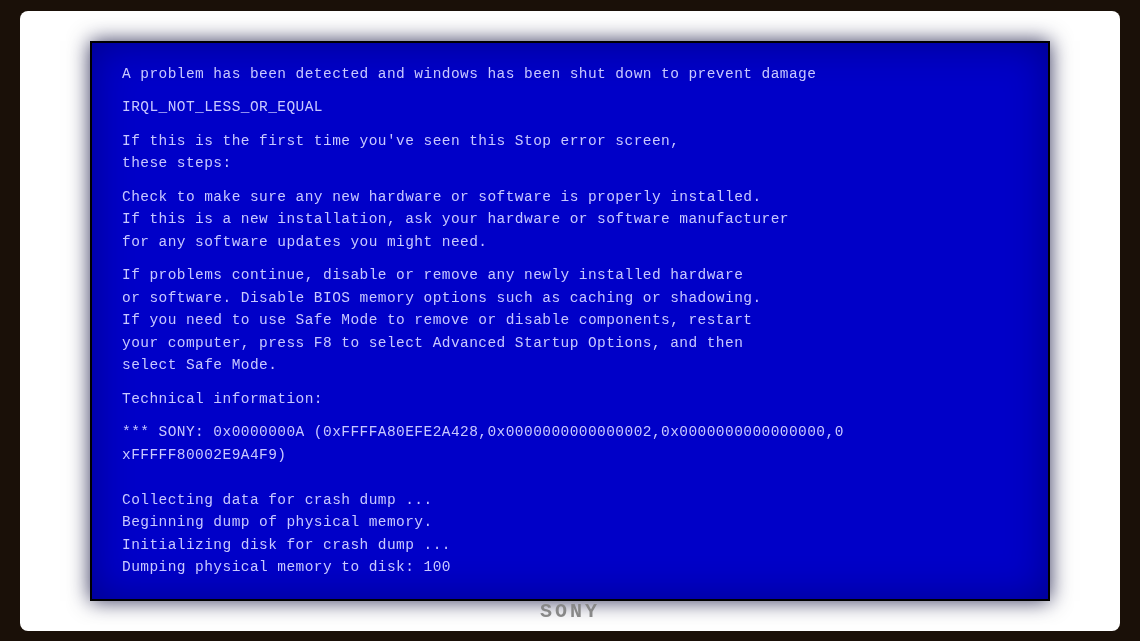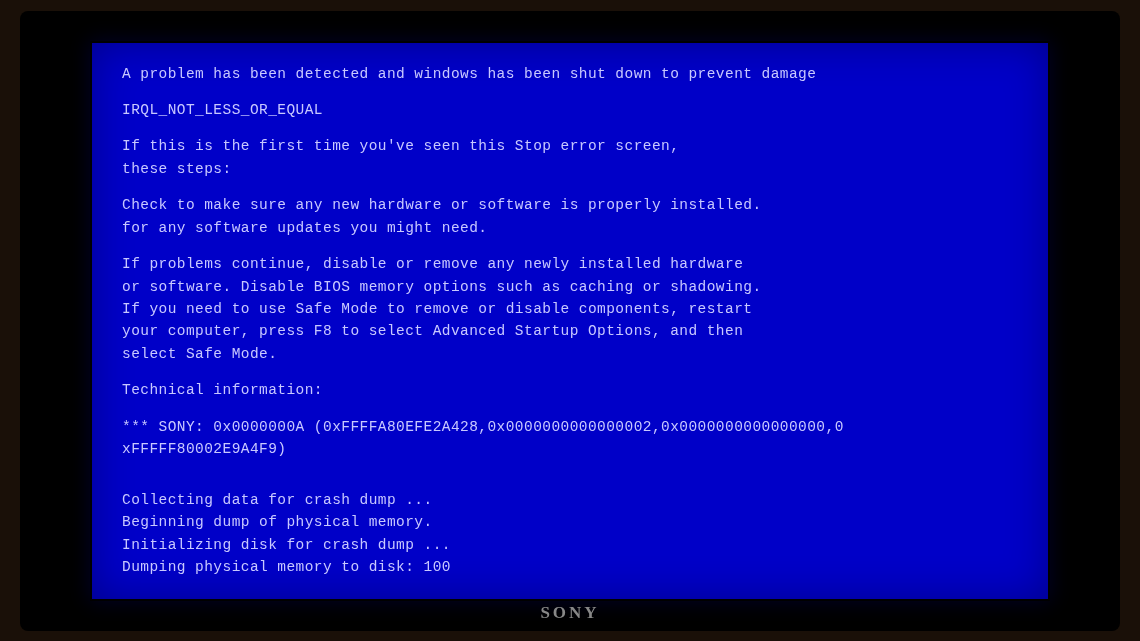--- a/index.html
+++ b/index.html
@@ -14,21 +14,21 @@
       background: #1a1008;
       display: flex;
       align-items: center;
       justify-content: center;
       overflow: hidden;
     }
 
     .laptop-bezel {
       width: 1100px;
       height: 620px;
-      background: #000000;
+      background: #ffffff;
       border-radius: 8px;
       display: flex;
       flex-direction: column;
       align-items: center;
       justify-content: center;
       position: relative;
     }
 
     .screen {
       width: 960px;
@@ -63,40 +63,41 @@
     .blank {
       height: 1.55em;
     }
 
     .brand-bar {
       position: absolute;
       bottom: 8px;
       left: 50%;
       transform: translateX(-50%);
       color: #888;
-      font-size: 17px;
-      font-family: Liberation Serif, serif;
+      font-size: 20px;
+      font-family: Liberation Mono, monospace;
       font-weight: bold;
       letter-spacing: 3px;
     }
   </style>
 </head>
 <body>
 
 <div class="laptop-bezel">
   <div class="screen">
     <div class="bsod-content">
       <div class="line">A problem has been detected and windows has been shut down to prevent damage</div>
       <div class="blank"></div>
       <div class="line">IRQL_NOT_LESS_OR_EQUAL</div>
       <div class="blank"></div>
       <div class="line">If this is the first time you've seen this Stop error screen,</div>
       <div class="line">these steps:</div>
       <div class="blank"></div>
       <div class="line">Check to make sure any new hardware or software is properly installed.</div>
+      <div class="line">If this is a new installation, ask your hardware or software manufacturer</div>
       <div class="line">for any software updates you might need.</div>
       <div class="blank"></div>
       <div class="line">If problems continue, disable or remove any newly installed hardware</div>
       <div class="line">or software. Disable BIOS memory options such as caching or shadowing.</div>
       <div class="line">If you need to use Safe Mode to remove or disable components, restart</div>
       <div class="line">your computer, press F8 to select Advanced Startup Options, and then</div>
       <div class="line">select Safe Mode.</div>
       <div class="blank"></div>
       <div class="line">Technical information:</div>
       <div class="blank"></div>

